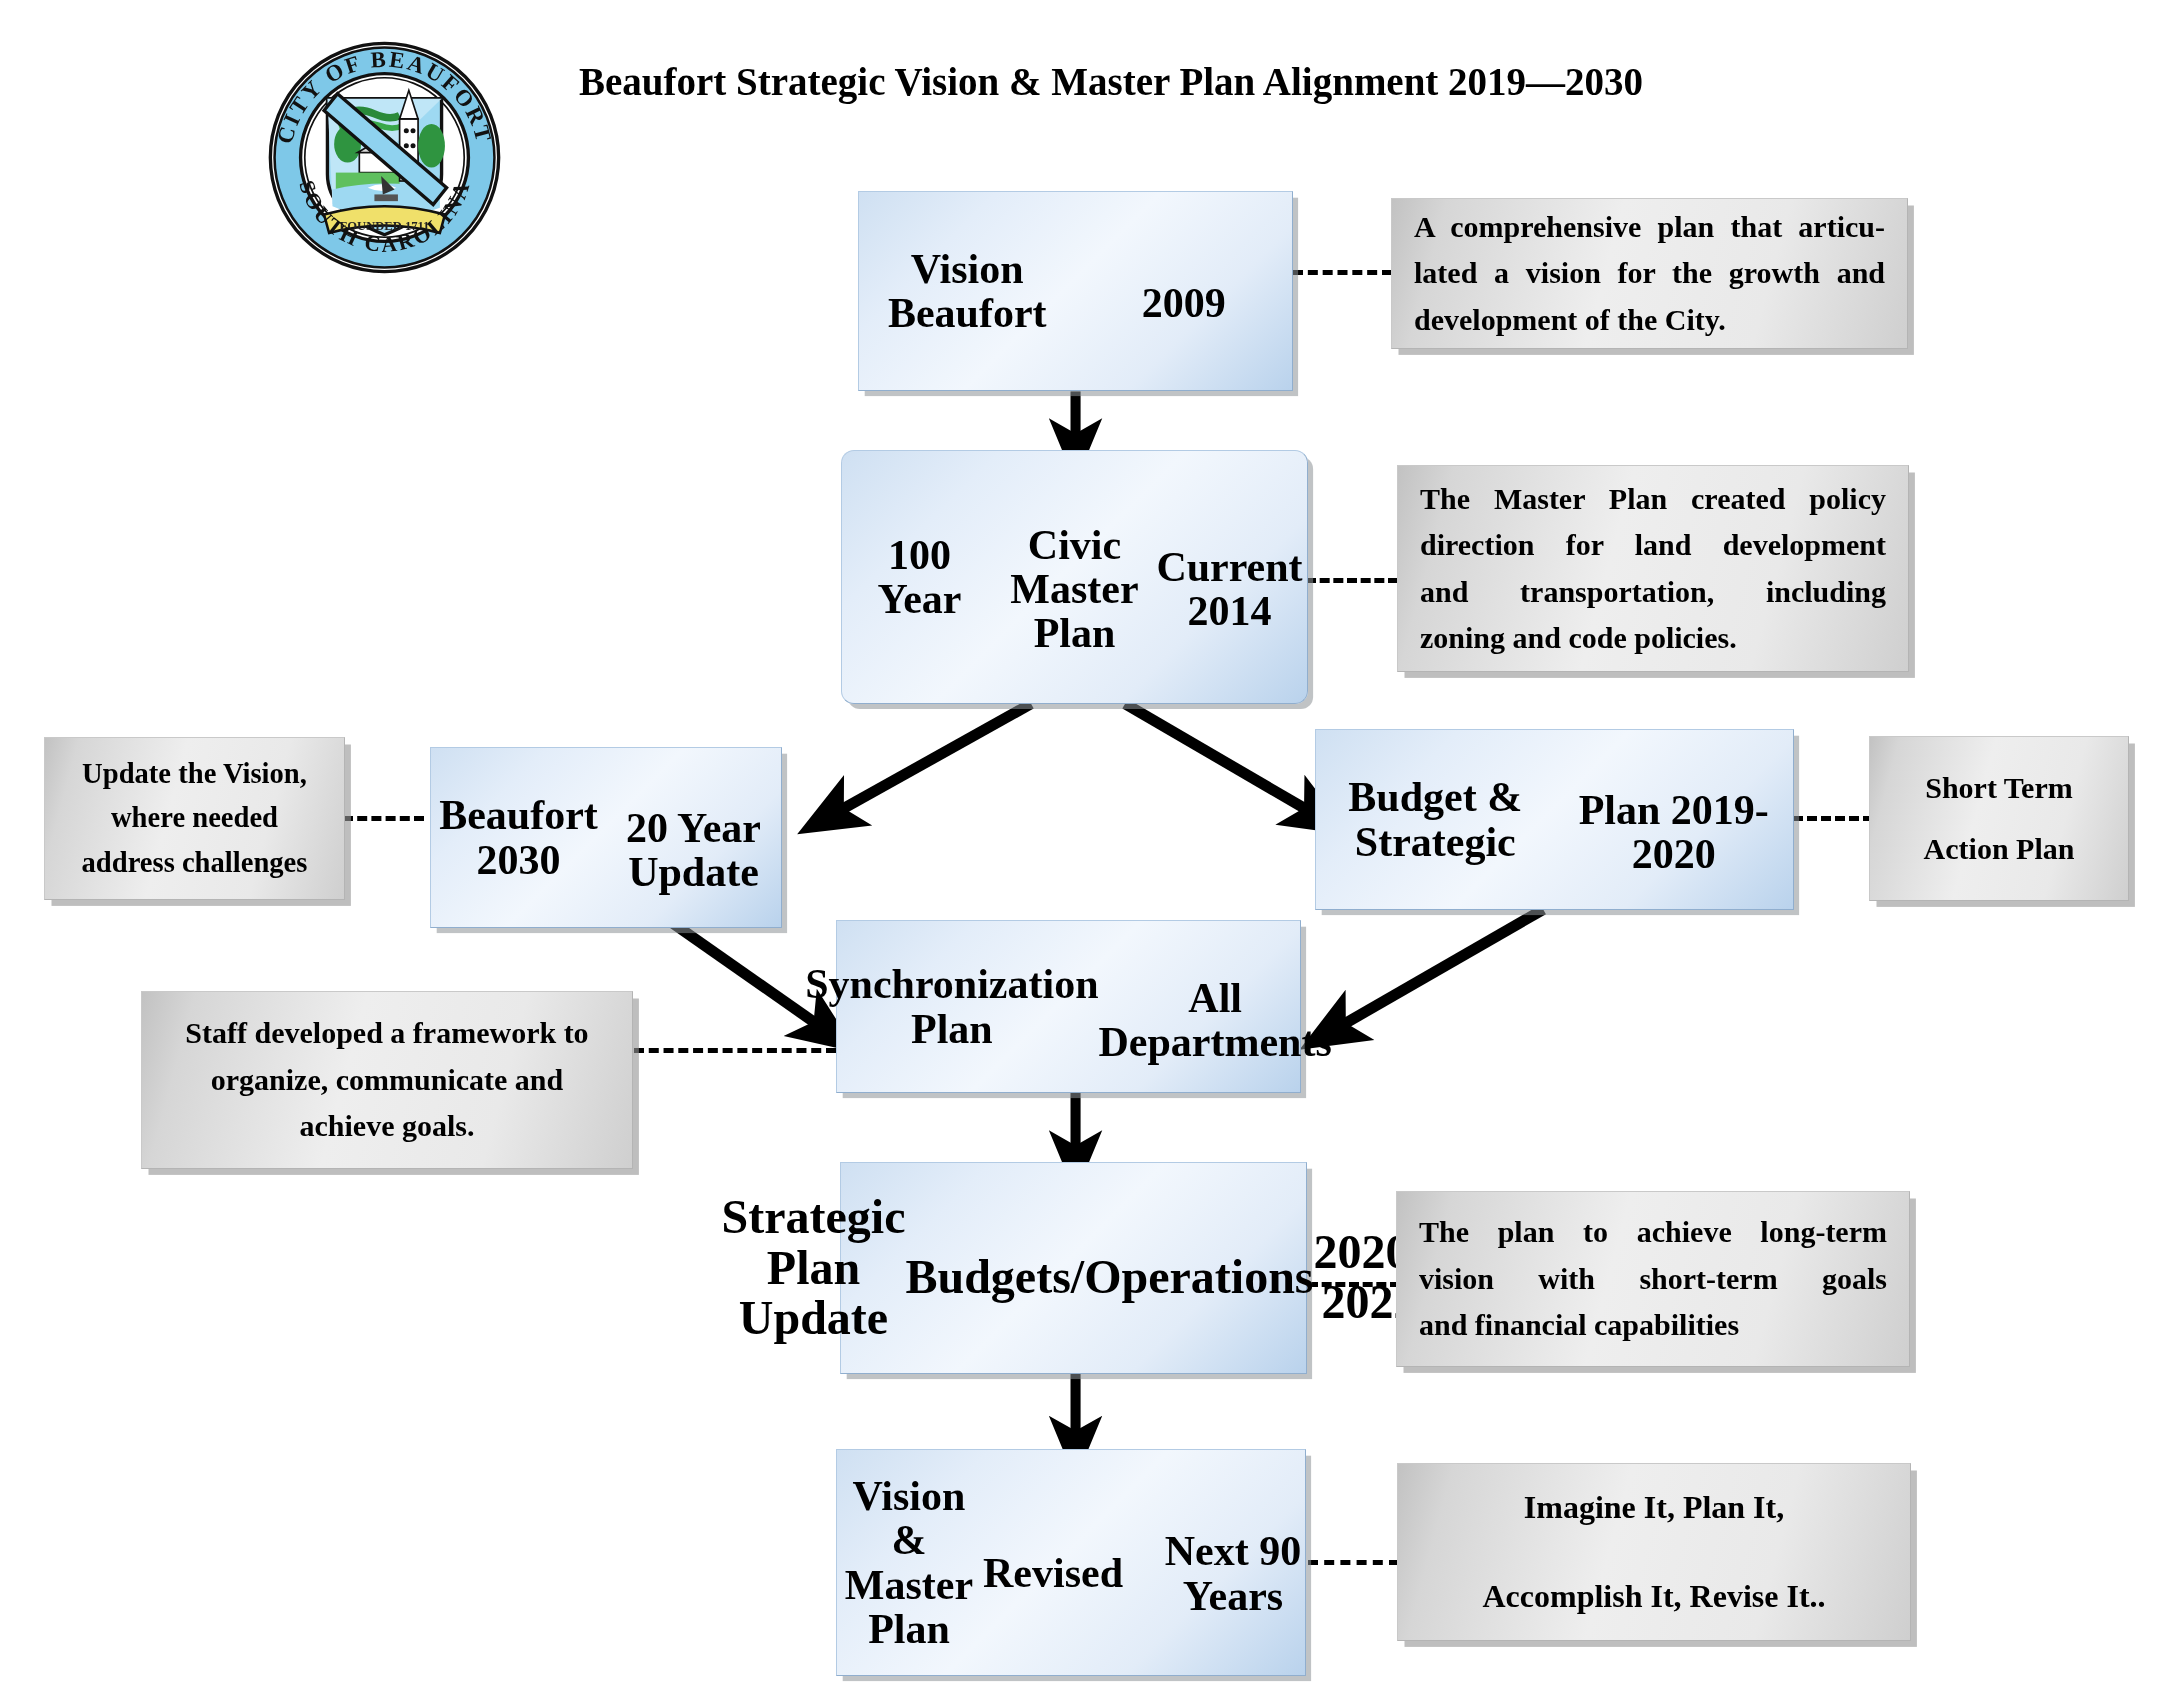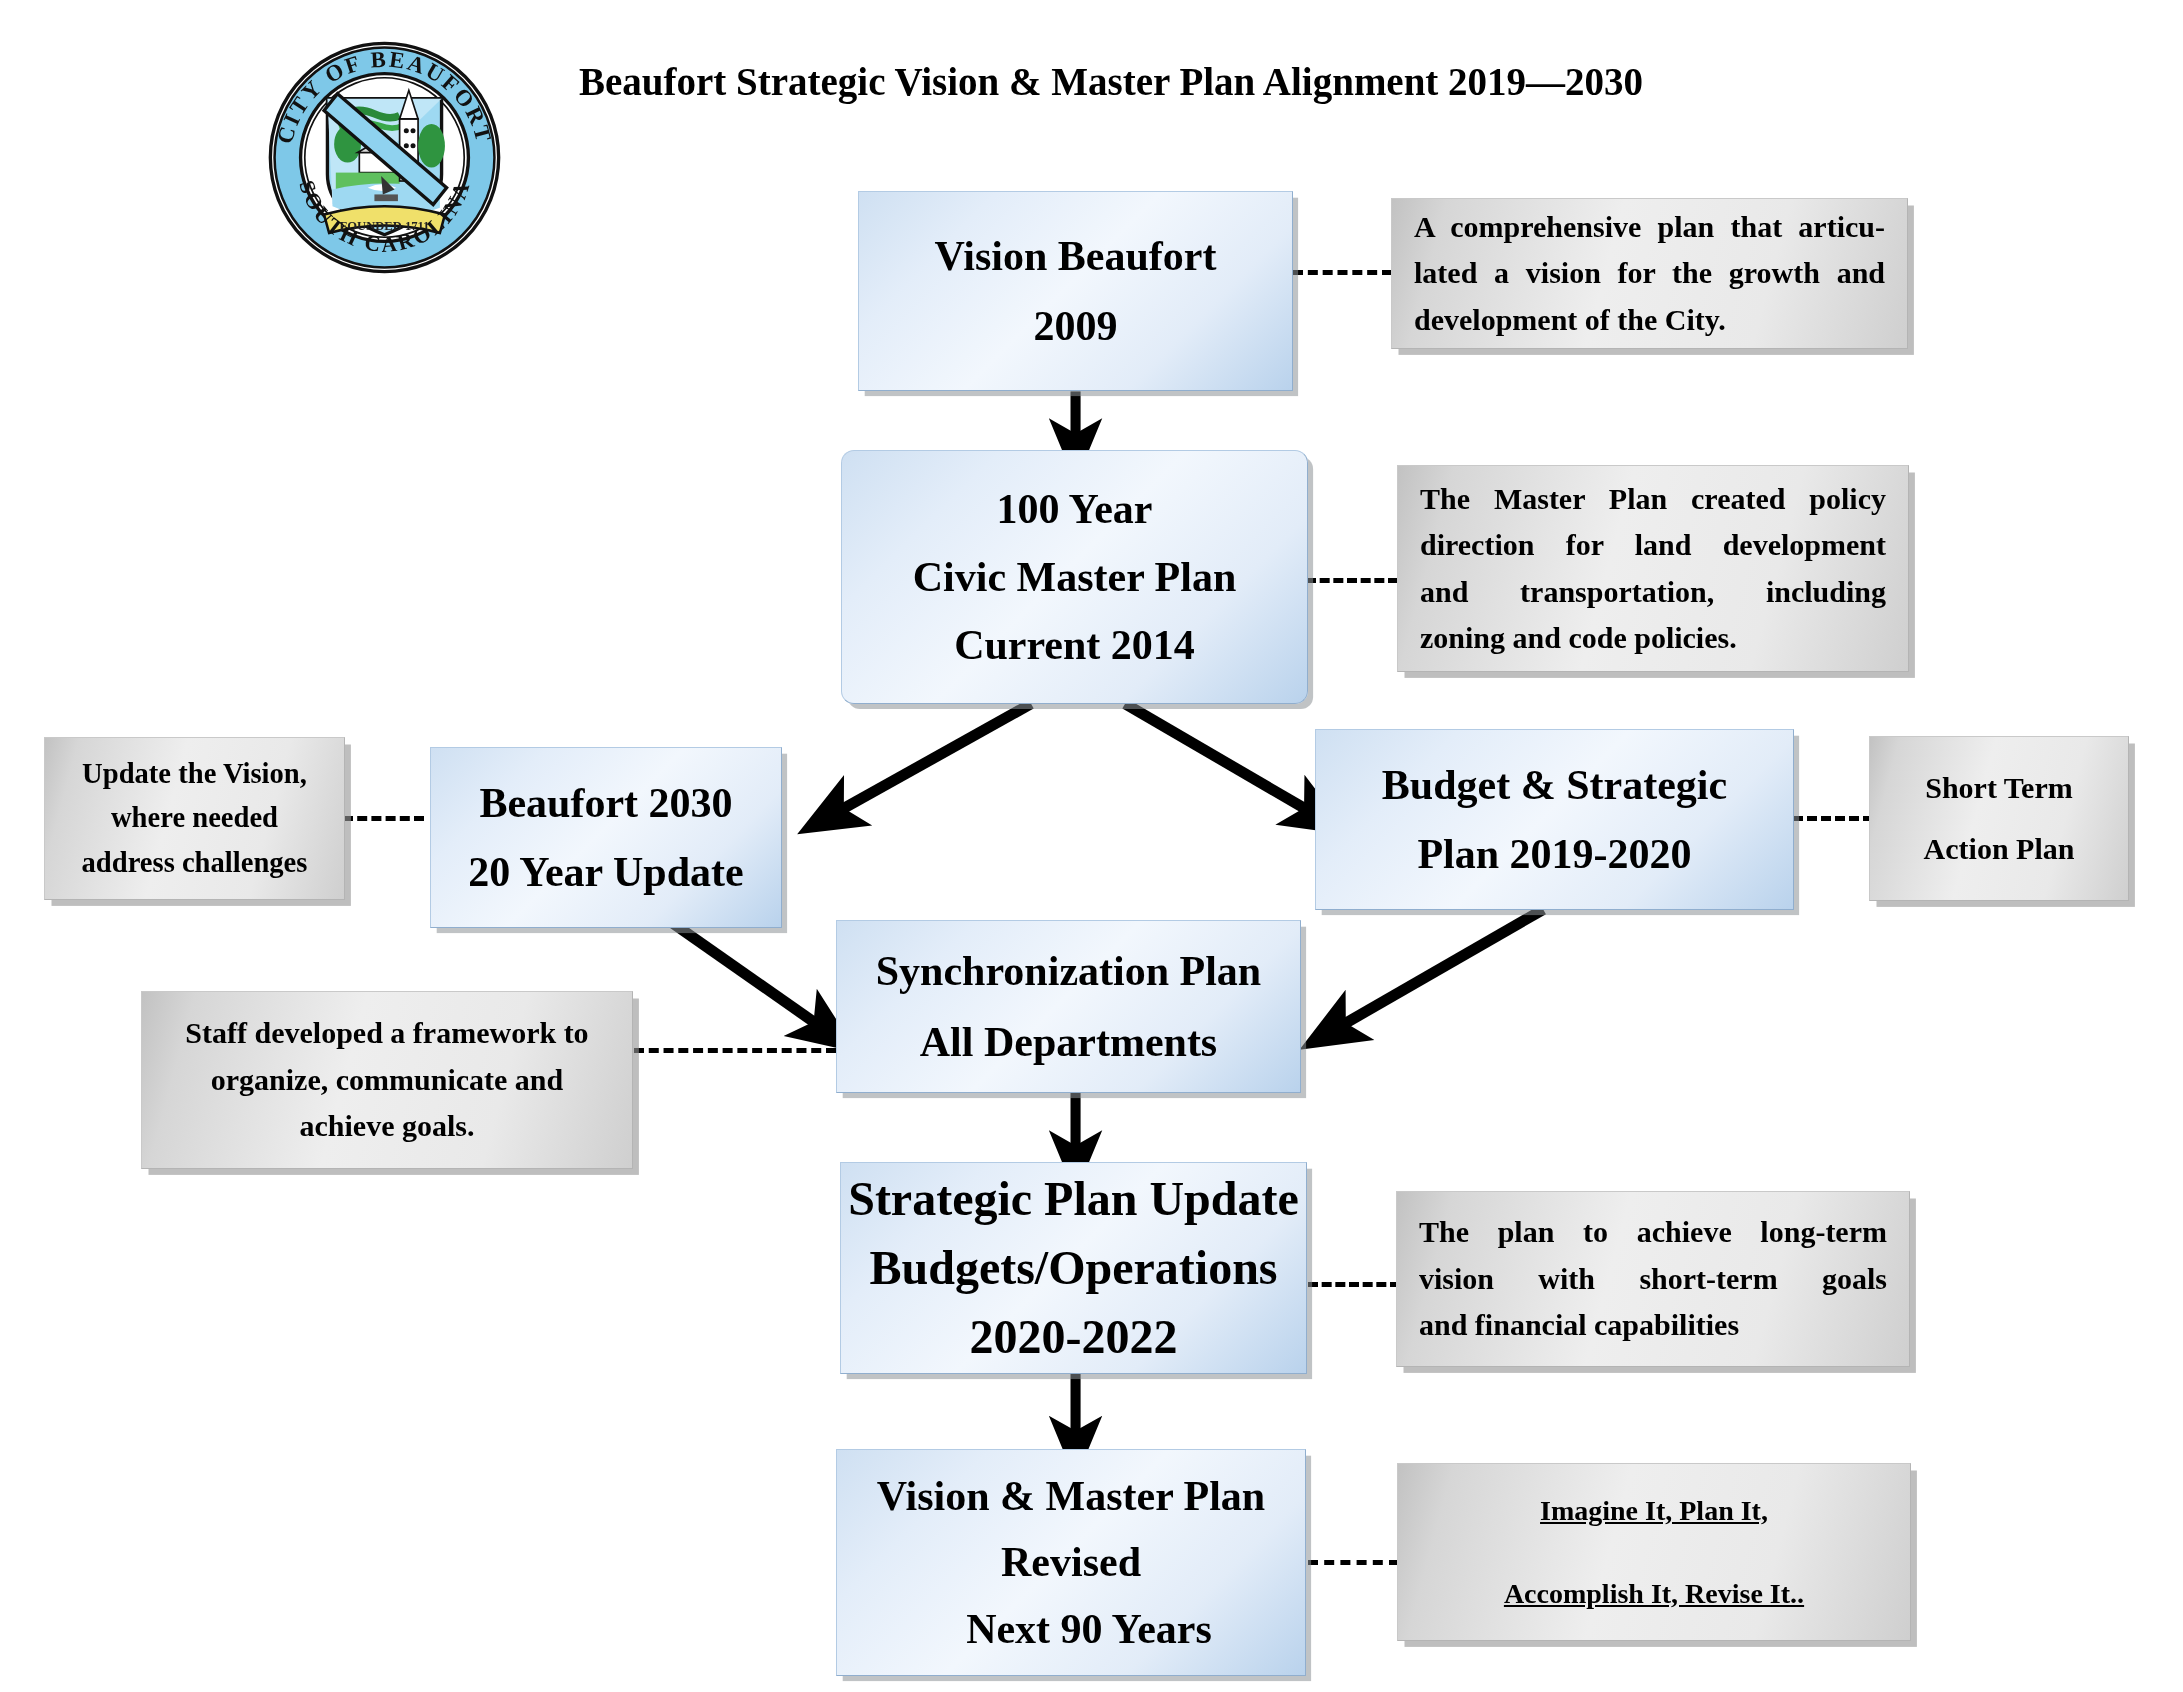--- a/index.html
+++ b/index.html
@@ -49,21 +49,21 @@
         #cfe0f2 0%,
         #e3edf9 22%,
         #f2f7fd 48%,
         #e2ecf8 74%,
         #b9d2ec 100%);
     border: 1.7px solid #b3cbe4;
     border-right-color: #90aece;
     border-bottom-color: #90aece;
     box-shadow: 5.9px 5.9px 0 -0.8px rgba(140,145,150,0.55);
     display: flex;
-    flex-direction: column;
+    flex-direction: row;
     align-items: center;
     justify-content: center;
     color: #000000;
     font-weight: bold;
     text-align: center;
     line-height: 1.05;
   }
   .pbox .ln {
     display: block;
     width: 100%;
@@ -267,19 +267,19 @@
     <span class="ln">organize, communicate and</span>
     <span class="ln">achieve goals.</span>
   </div>
 
   <div class="abox just pad" style="left:1396px; top:1191px; width:514px; height:176px; font-size:30px;">
     <span class="ln">The plan to achieve long-term</span>
     <span class="ln">vision with short-term goals</span>
     <span class="ln" style="text-align-last:left;">and financial capabilities</span>
   </div>
 
-  <div class="abox ctr pad" style="left:1397px; top:1463px; width:514px; height:178px; font-size:28px;text-decoration:underline;">
+  <div class="abox ctr pad" style="left:1397px; top:1463px; width:514px; height:178px; font-size:32px;">
     <span class="ln">Imagine It, Plan It,</span>
     <span class="ln" style="margin-top:39px;">Accomplish It, Revise It..</span>
   </div>
 
 </div>
 
 
 </body></html>

